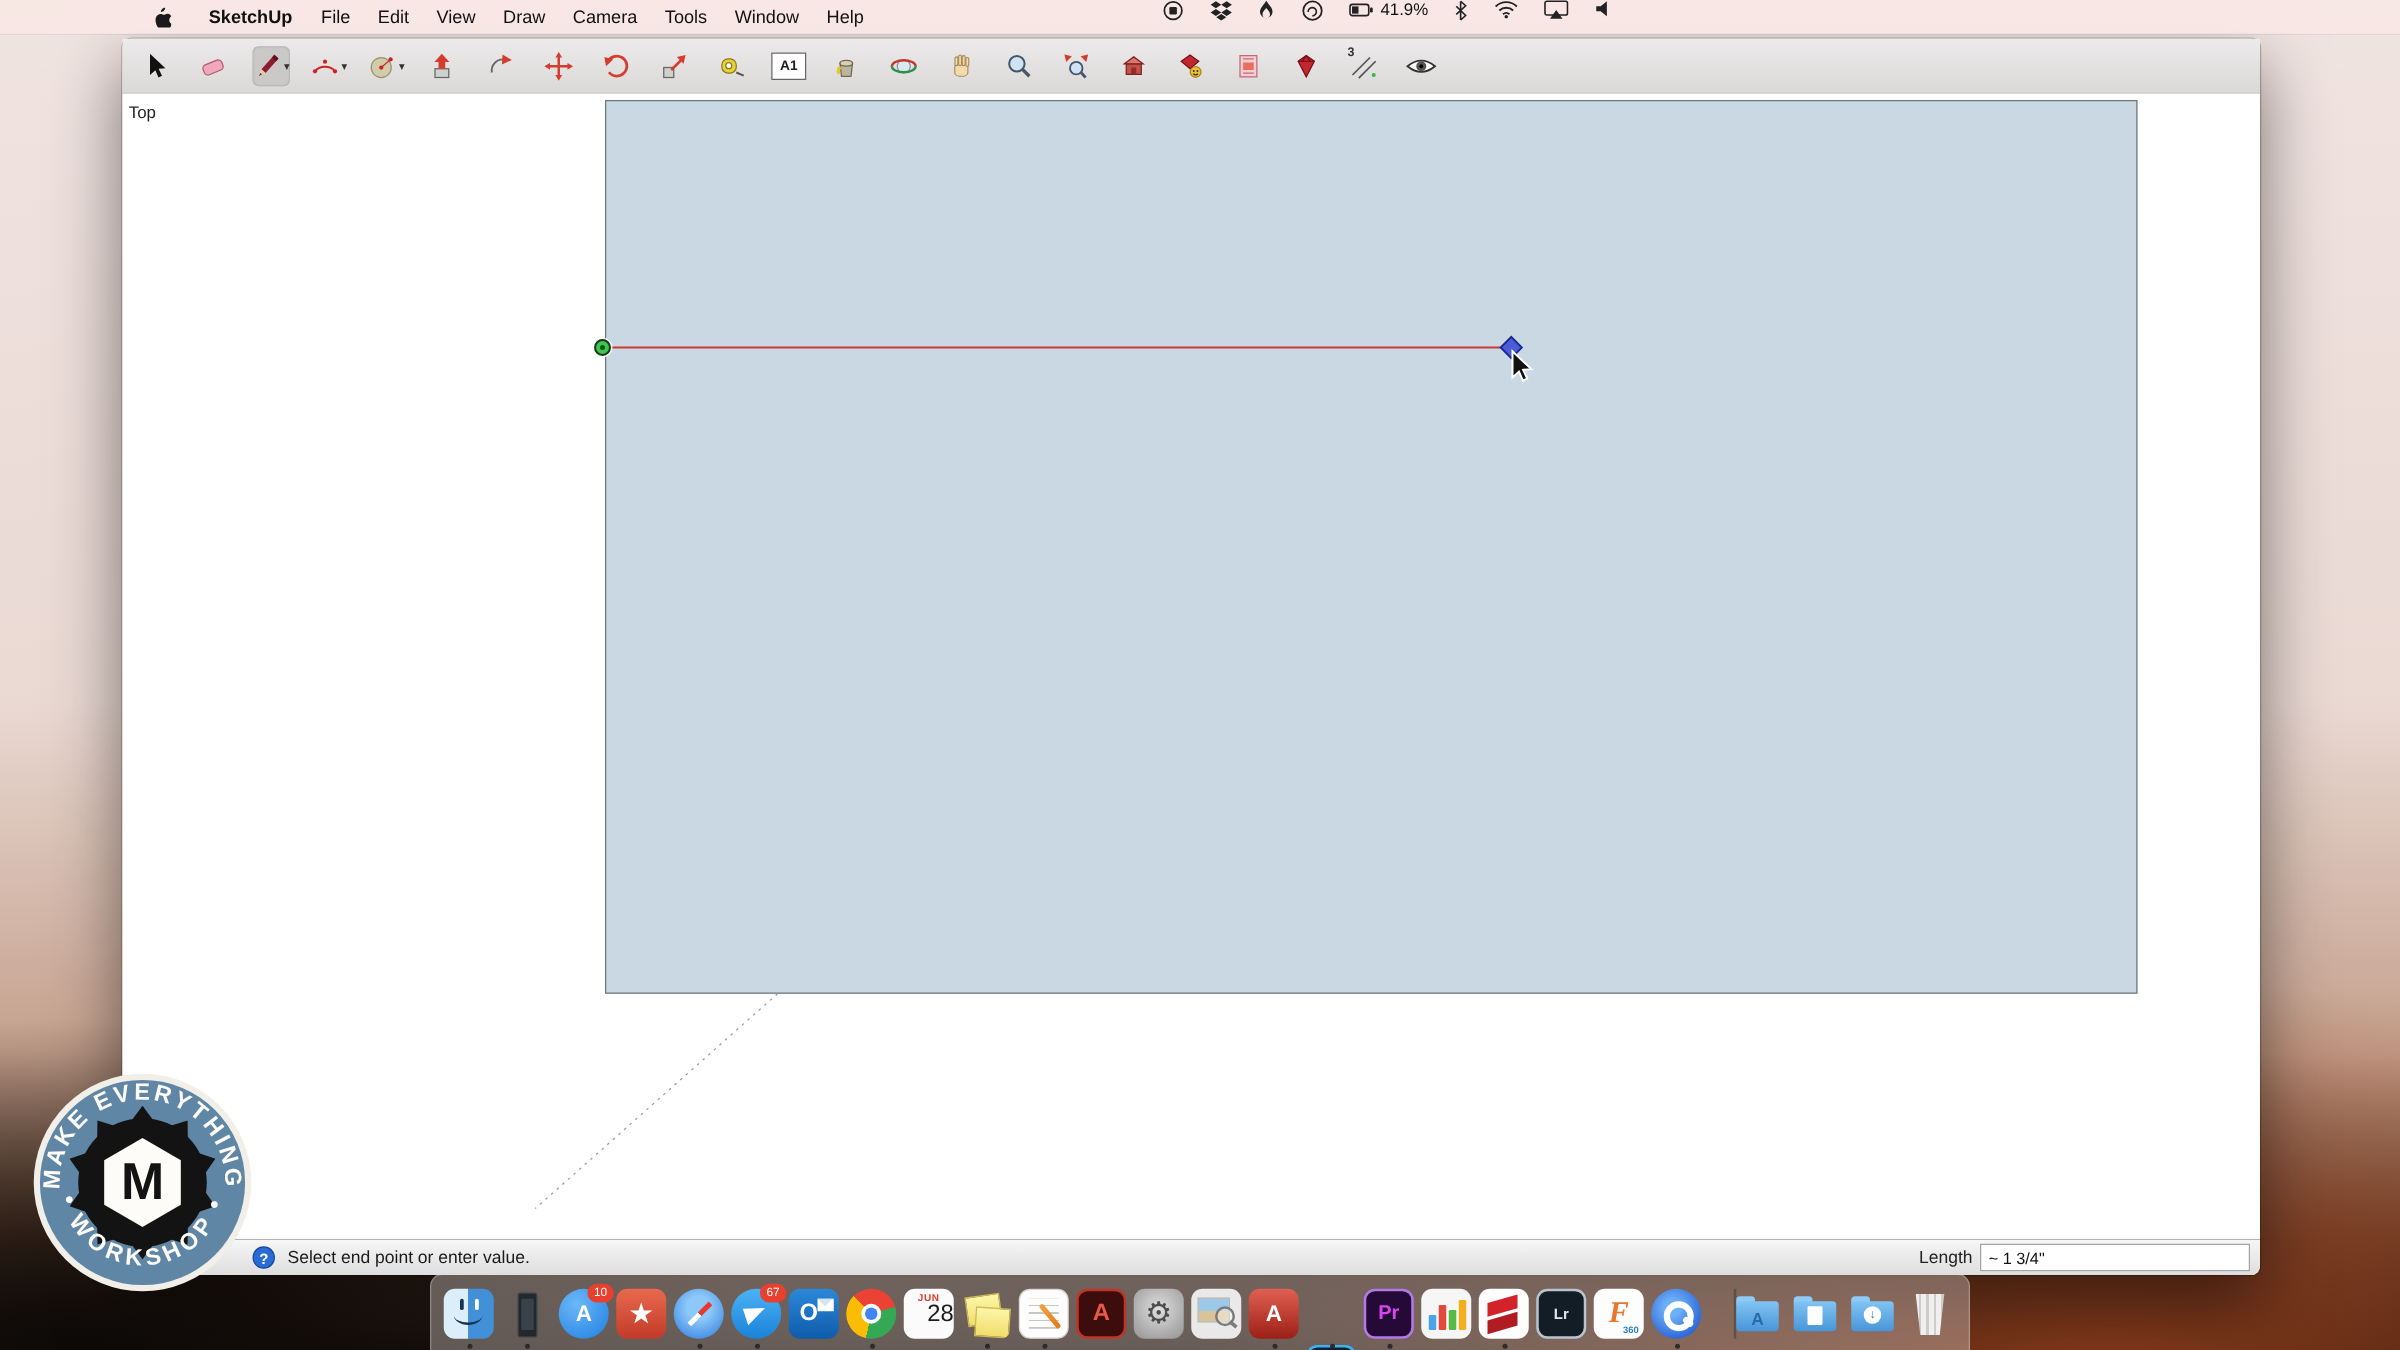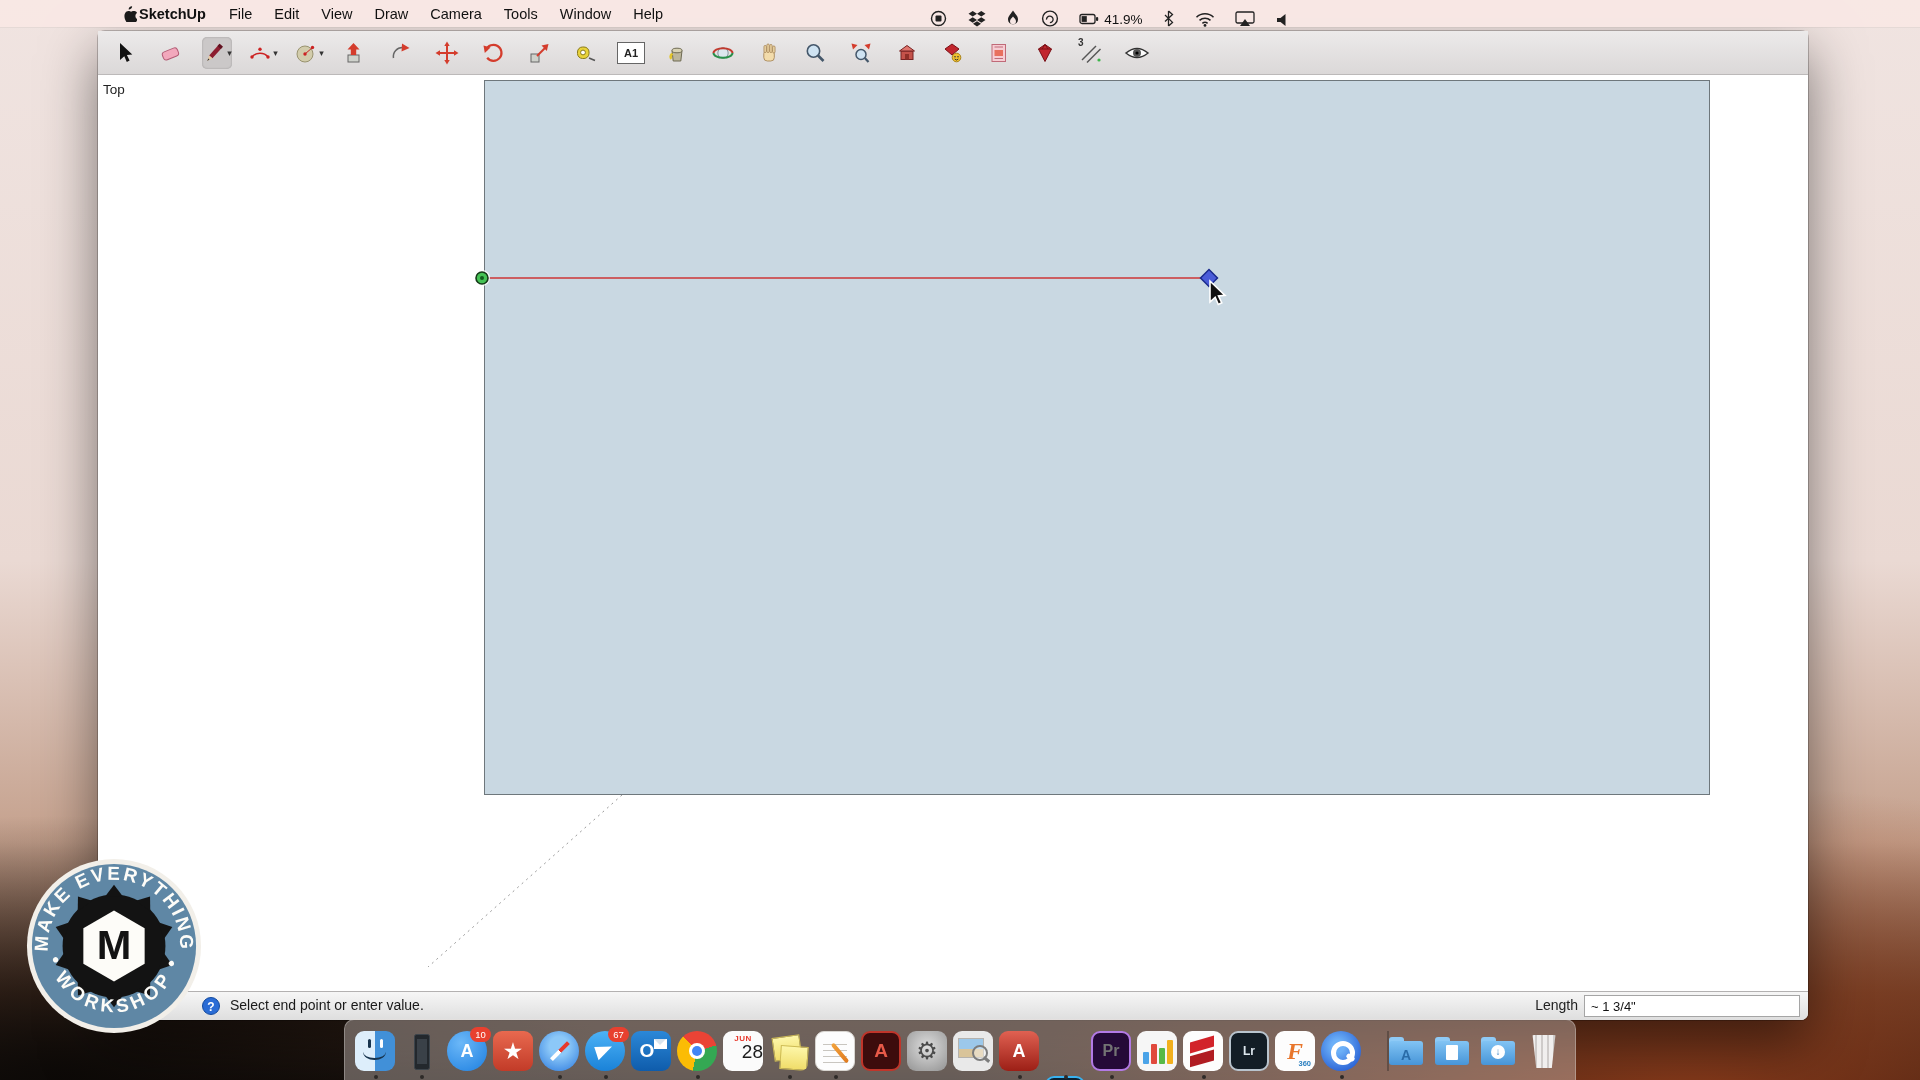--- a/index.html
+++ b/index.html
@@ -8,24 +8,24 @@
     background:
       radial-gradient(42% 34% at 3% 100%, rgba(12,9,7,.96), rgba(12,9,7,0) 72%),
       radial-gradient(55% 42% at 88% 102%, rgba(146,62,28,.92), rgba(146,62,28,0) 70%),
       linear-gradient(#f0e4e1 0%, #ead9d3 52%, #c4a08c 78%, #5a3b2a 92%, #1c130e 100%);
   }
   
   .menubar{position:absolute;left:0;top:0;width:1920px;height:27px;z-index:60;
     background:rgba(248,231,228,.97);display:flex;align-items:center;
     font-size:14.5px;color:#111;box-shadow:0 0 1px rgba(0,0,0,.25);}
   .mb-left{display:flex;align-items:center;gap:0;padding-left:108px;}
-  .mb-app{font-weight:bold;margin:0 12px 0 2px;}
+  .mb-app{font-weight:bold;margin:0 12px 0 30px;}
   .mb-item{padding:0 11px;cursor:default;}
   .mb-right{position:absolute;left:930px;width:360px;height:27px;display:flex;align-items:center;justify-content:space-between;}
-  .mi{display:flex;align-items:flex-end;height:27px;}
+  .mi{display:flex;align-items:flex-start;height:27px;}
   .mb-batt{font-size:13.5px;margin-left:4px;}
   
   .window{position:absolute;left:98px;top:31px;width:1710px;height:989px;z-index:10;
     border-radius:7px;box-shadow:0 22px 55px rgba(0,0,0,.5), 0 0 0 1px rgba(0,0,0,.22);
     background:#fff;display:flex;flex-direction:column;}
   .titlebar{height:26px;border-radius:7px 7px 0 0;position:relative;
     background:linear-gradient(#eae8e8,#d7d4d4);border-bottom:1px solid #b4b1b1;}
   .tl{position:absolute;top:7px;width:12px;height:12px;border-radius:50%;}
   .tl-close{left:13px;background:#f4605a;border:.5px solid #d64540;}
   .tl-min{left:33px;background:#f8bd40;border:.5px solid #d9a133;}
@@ -125,21 +125,21 @@
   .di-sysprefs{background:radial-gradient(circle at 50% 40%,#dedede,#939393);}
   .di-sysprefs .glyph{color:#4c4c4c;font-size:24px;font-weight:normal;}
   .di-preview{background:#e9e9e9;}
   .pv-photo{position:absolute;left:5px;top:7px;width:24px;height:18px;background:linear-gradient(#9cc8ea 55%,#d9c49a 55%);border:1px solid #b5b2ad;}
   .pv-lens{position:absolute;left:19px;top:14px;width:12px;height:12px;border:2.5px solid #7c7c7c;border-radius:50%;background:rgba(255,255,255,.4);}
   .pv-handle{position:absolute;left:30px;top:27px;width:7px;height:3px;background:#7c7c7c;transform:rotate(40deg);}
   .di-autocad{background:linear-gradient(#e06152,#9c1f16);}
   .di-photoshop{background:#0b2030;border:2.5px solid #38b2f0;box-sizing:border-box;margin-top:45px;}
   .di-photoshop .glyph{color:#4cc2f8;font-size:16px;}
   .di-premiere{background:#250a38;border:2.5px solid #b37ae6;box-sizing:border-box;}
-  .di-premiere .glyph{color:#737373;font-size:16px;}
+  .di-premiere .glyph{color:#d946ef;font-size:16px;}
   .di-numbers{background:#f6f6f6;}
   .nb{position:absolute;bottom:7px;width:6px;border-radius:1px;}
   .b1{left:6px;height:12px;background:#4aa3e8;}
   .b2{left:14px;height:20px;background:#e0493c;}
   .b3{left:22px;height:16px;background:#58b947;}
   .b4{left:30px;height:24px;background:#f2b01e;}
   .di-sketchup{background:#fdfdfd;}
   .su1{position:absolute;left:7px;top:8px;width:24px;height:11px;background:#d2232a;transform:skewY(-16deg);}
   .su2{position:absolute;left:10px;top:21px;width:24px;height:11px;background:#b01c22;transform:skewY(-16deg) translateX(-3px);}
   .di-lightroom{background:#131d26;border:2.5px solid #b9c4ce;box-sizing:border-box;}

